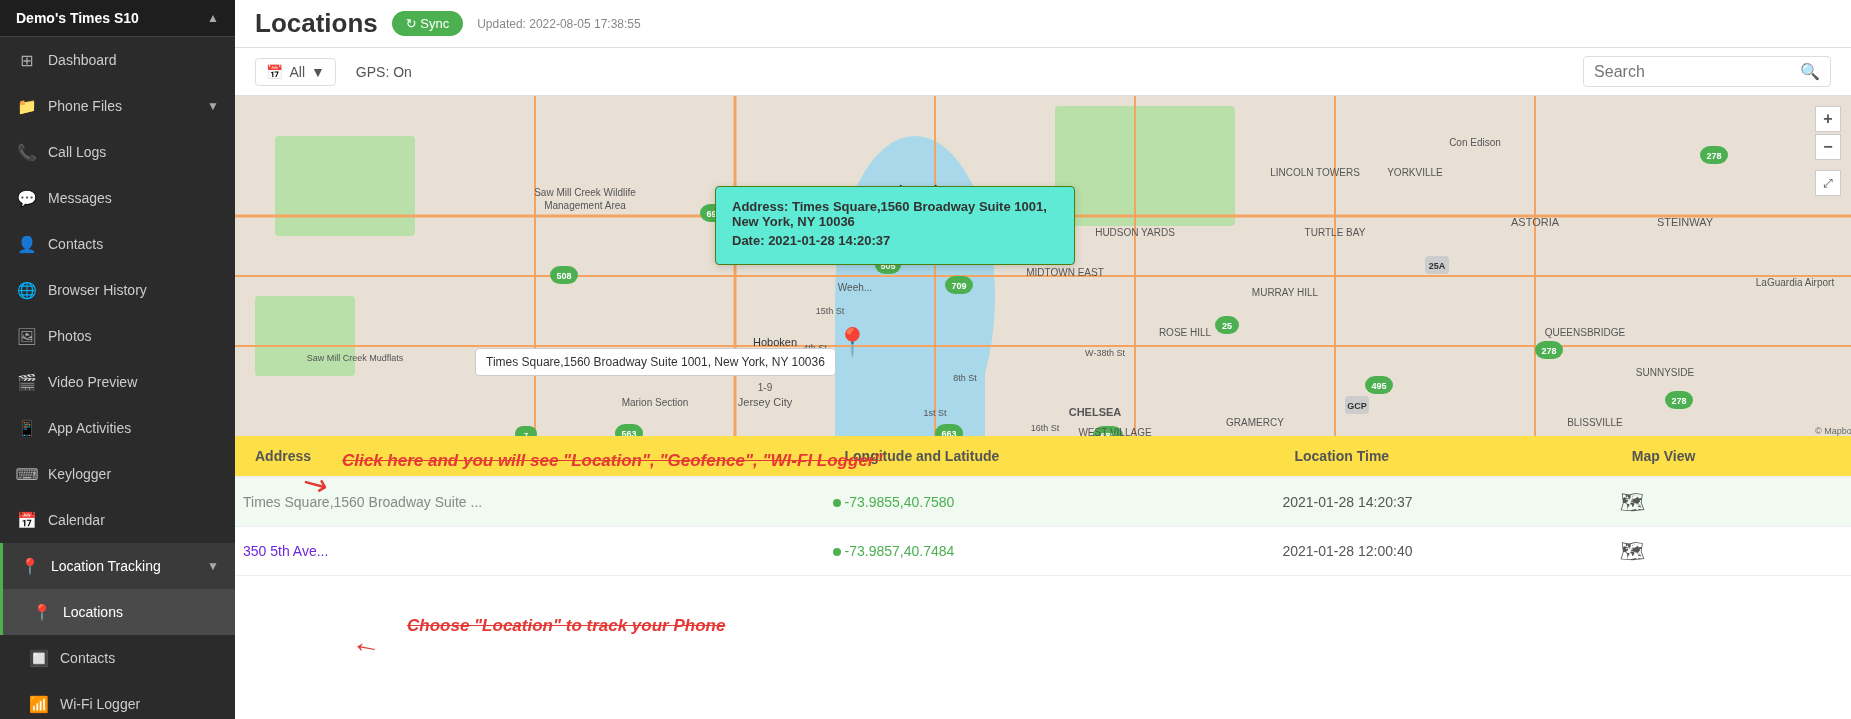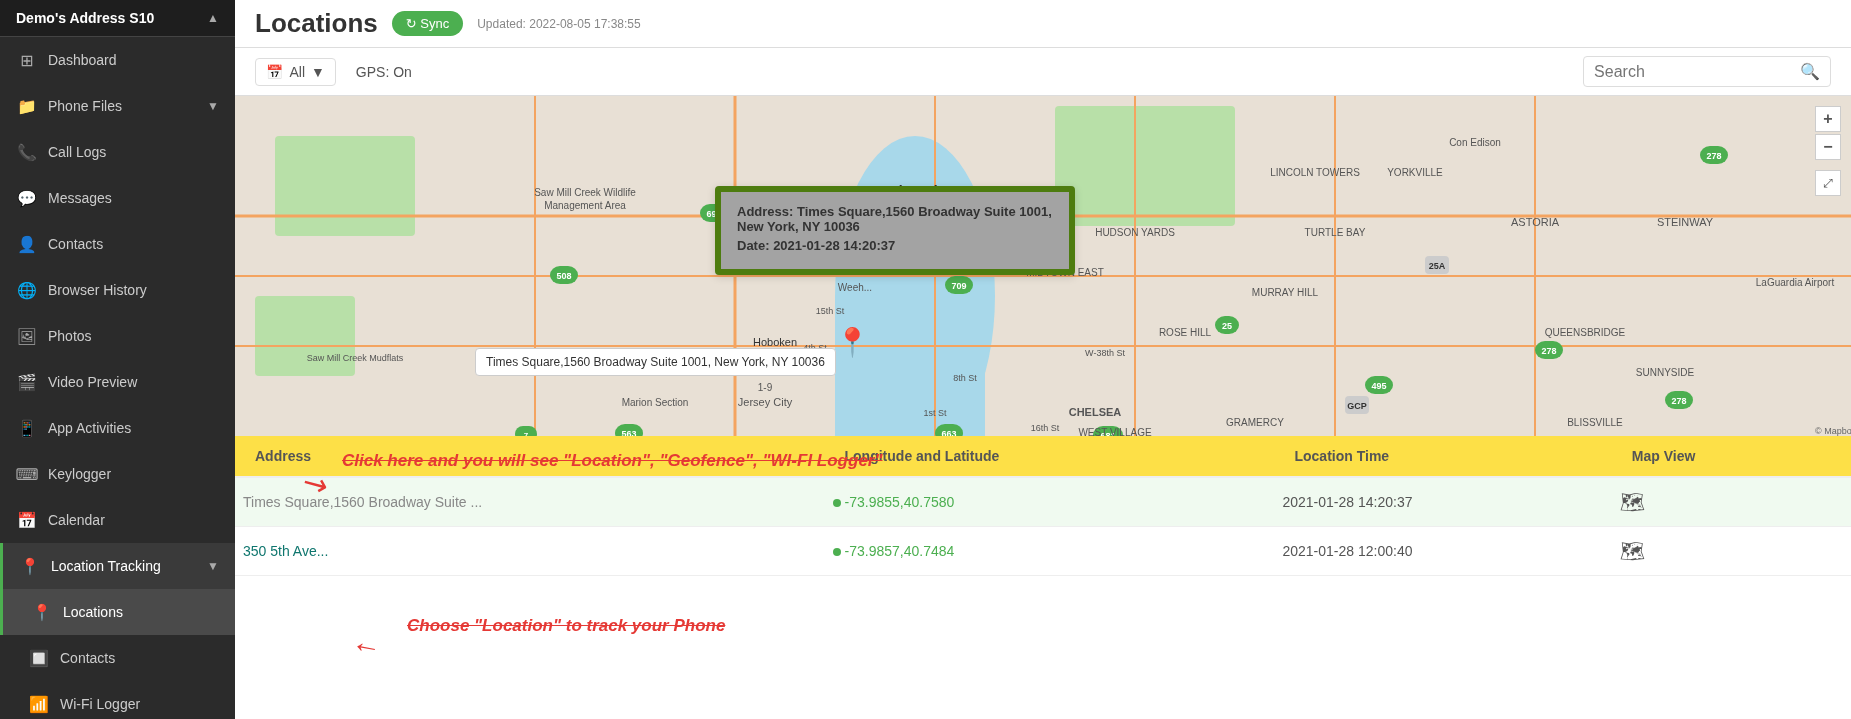--- a/index.html
+++ b/index.html
@@ -184,22 +184,22 @@
       justify-content: center;
       color: #555;
       margin-top: 8px;
     }
 
     
     .map-popup {
       position: absolute;
       top: 90px;
       left: 480px;
-      background: #a3a3a3;
-      border: 6px solid #4d7c0f;
+      background: #5eead4;
+      border: 1px solid #4d7c0f;
       border-radius: 4px;
       padding: 12px 16px;
       font-size: 13px;
       color: #333;
       box-shadow: 0 2px 8px rgba(0,0,0,0.15);
       z-index: 10;
       max-width: 360px;
     }
     .map-popup-row { margin-bottom: 4px; }
     .map-popup-row span { font-weight: bold; }
@@ -286,21 +286,21 @@
       font-size: 10px;
       color: #666;
       z-index: 5;
     }
   </style>
 </head>
 <body>
 
 <aside class="sidebar">
   <div class="sidebar-device">
-    <span class="sidebar-device-name">Demo's Address S10</span>
+    <span class="sidebar-device-name">Demo's Times S10</span>
     <span class="sidebar-chevron">▲</span>
   </div>
 
   <div class="sidebar-item">
     <span class="sidebar-icon">⊞</span>
     <span class="sidebar-item-label">Dashboard</span>
   </div>
 
   <div class="sidebar-item">
     <span class="sidebar-icon">📁</span>
@@ -563,21 +563,21 @@
           </tr>
         </thead>
         <tbody id="table-body">
         <tr>
     <td style="color:#888">Times Square,1560 Broadway Suite ...</td>
     <td class="coord-cell"><span class="coord-dot"></span>-73.9855,40.7580</td>
     <td>2021-01-28 14:20:37</td>
     <td class="map-view-icon">🗺</td>
   </tr>
             <tr>
-    <td style="color:#0f766e">350 5th Ave...</td>
+    <td style="color:#6d28d9">350 5th Ave...</td>
     <td class="coord-cell"><span class="coord-dot"></span>-73.9857,40.7484</td>
     <td>2021-01-28 12:00:40</td>
     <td class="map-view-icon">🗺</td>
   </tr>
           </tbody>
       </table>
     </div>
   </div>
 </main>
 

